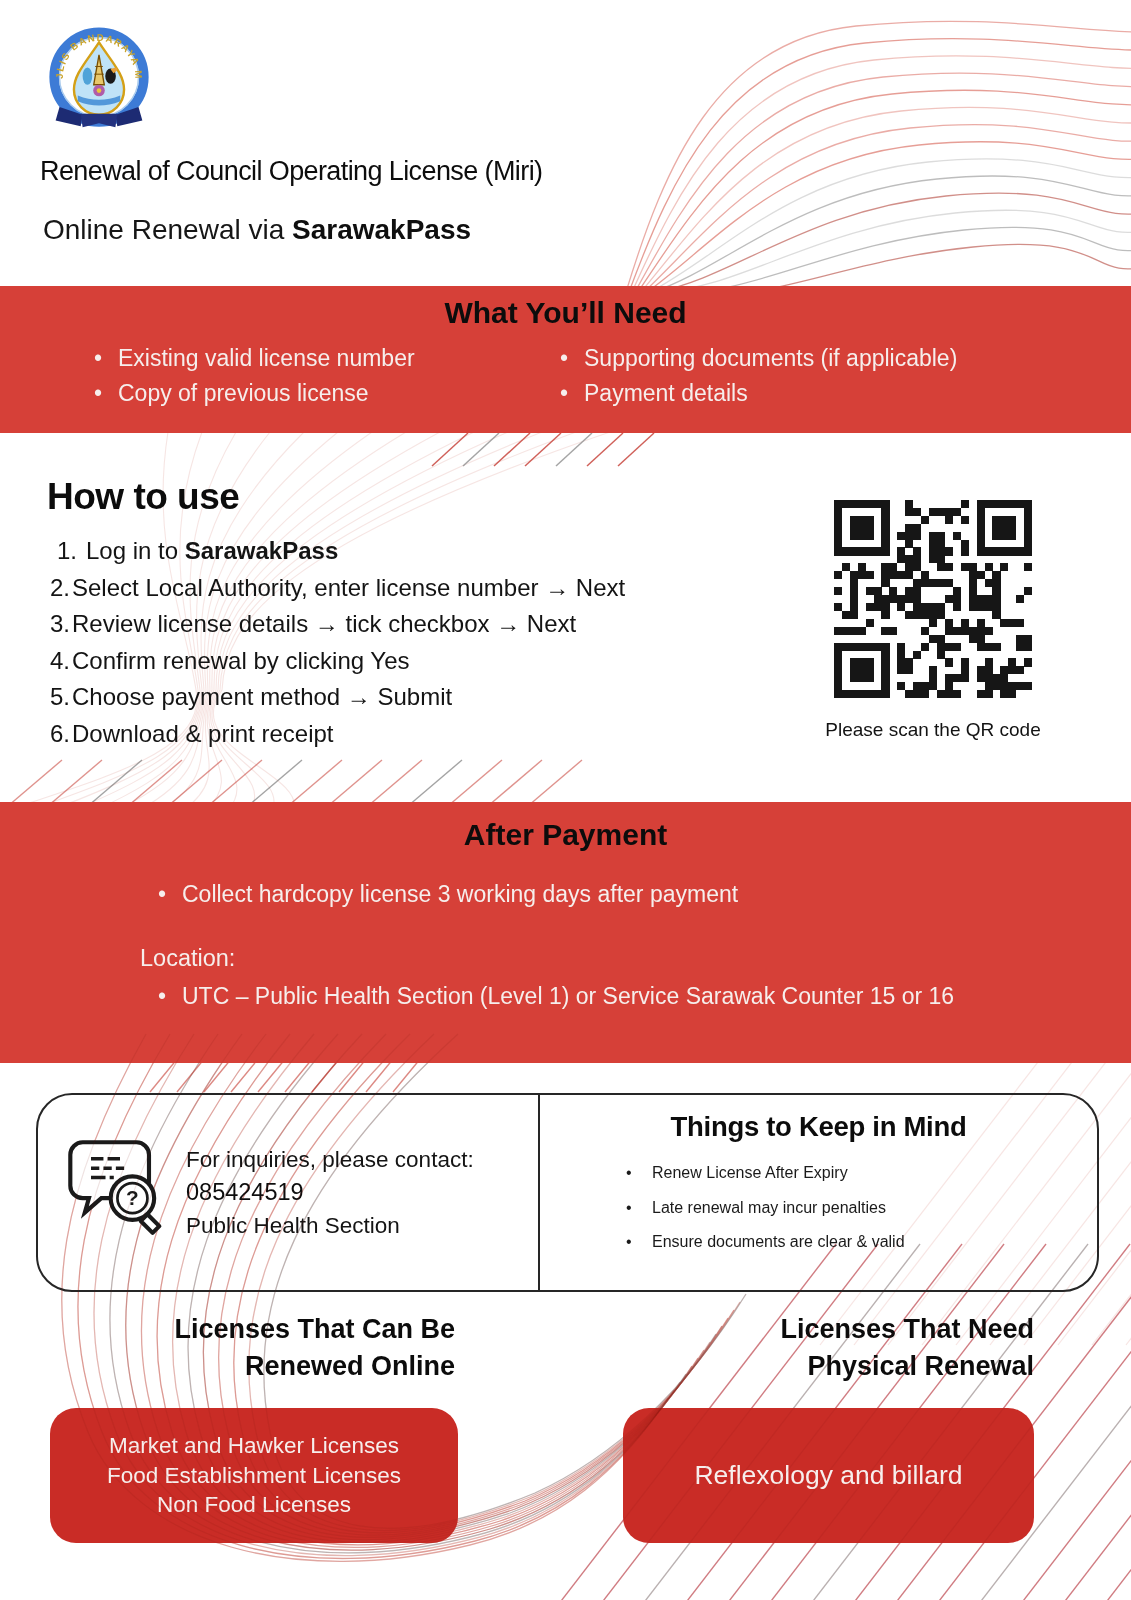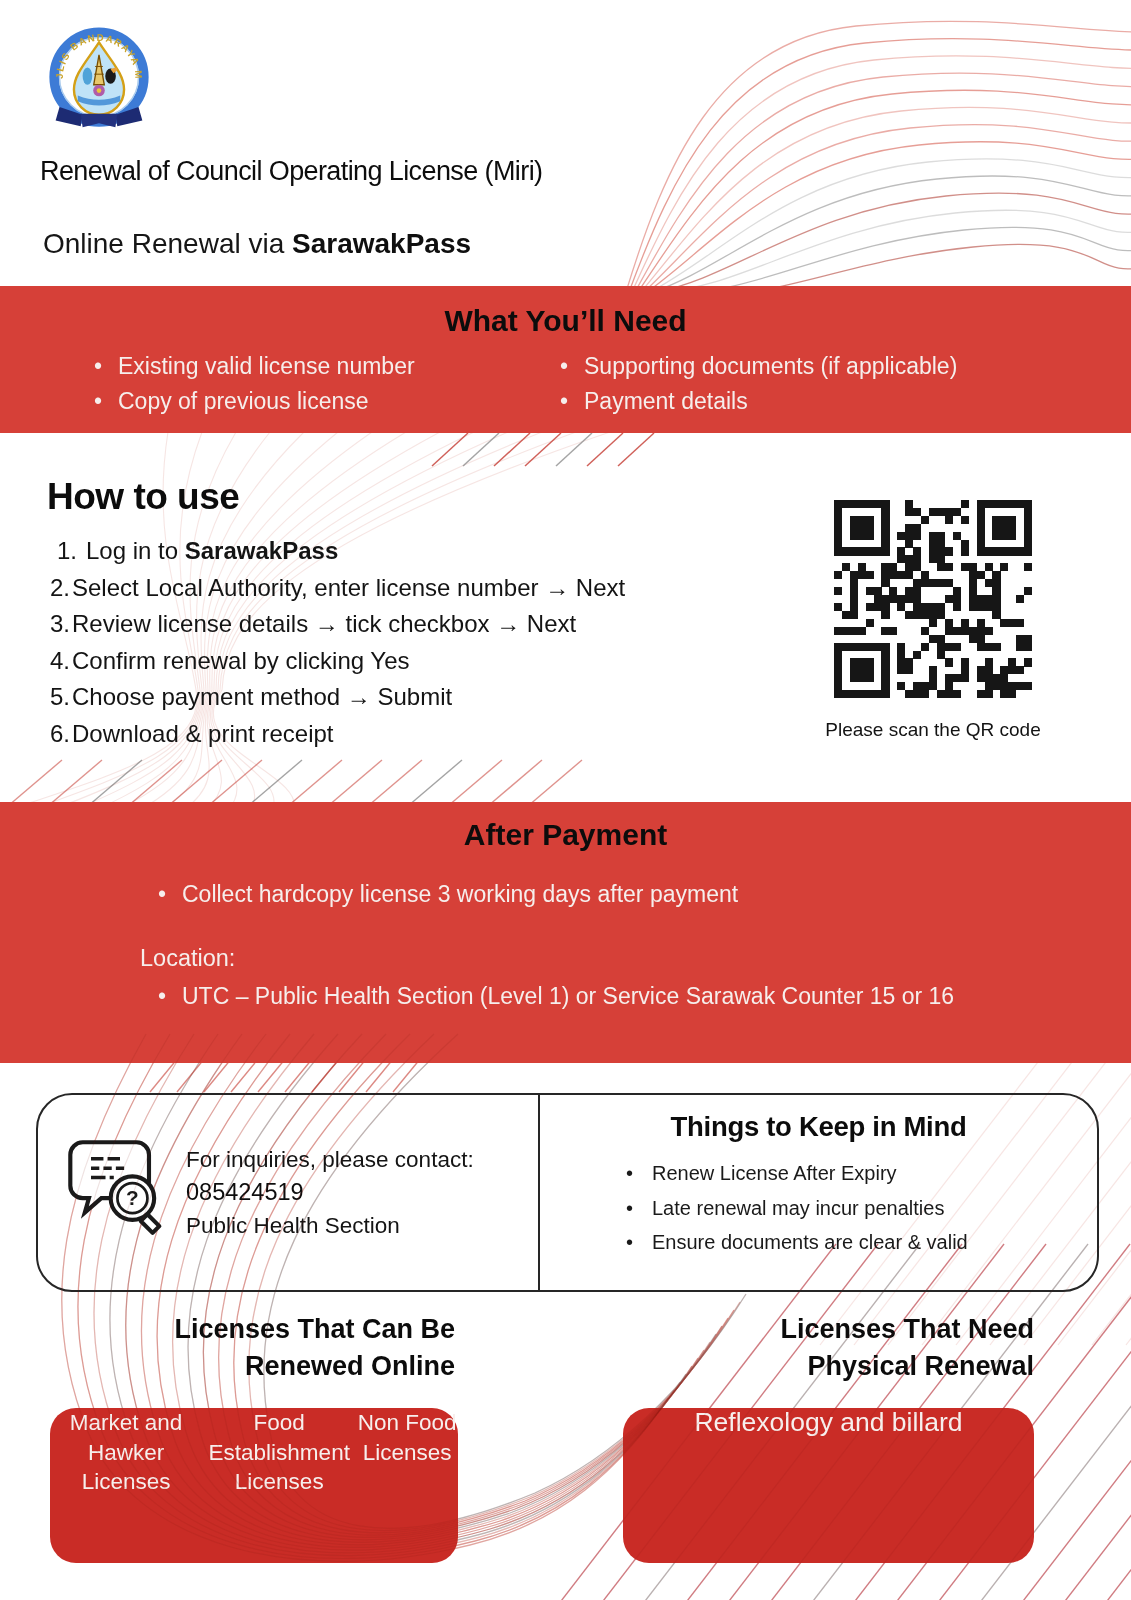--- a/index.html
+++ b/index.html
@@ -10,28 +10,28 @@
   body{font-family:"Liberation Sans","DejaVu Sans",sans-serif;}
   .page{position:relative;width:1131px;height:1600px;margin:0 auto;background:#ffffff;overflow:hidden}
   .abs{position:absolute}
   svg.decor{position:absolute;left:0;top:0;width:1131px;height:1600px;z-index:0;pointer-events:none}
   svg.decor-over{z-index:5}
   .z1{z-index:1}
 
   
   .logo{left:46px;top:26px;width:106px;height:106px}
   .title{left:40px;top:156px;width:1080px;font-size:27px;font-weight:400;letter-spacing:-0.6px;color:var(--ink);white-space:nowrap}
-  .subtitle{left:43px;top:228px;font-size:28px;color:#161616}
+  .subtitle{left:43px;top:214px;font-size:28px;color:#161616}
   .subtitle b{font-weight:700;color:#0f0f0f}
 
   
   .band{left:0;width:1131px;background:var(--band-red)}
   .band1{top:286px;height:147px}
   .band2{top:802px;height:261px}
-  .band-h{text-align:center;font-size:30px;font-weight:700;color:#0c0c0c;padding-top:18px}
+  .band-h{text-align:center;font-size:30px;font-weight:700;color:#0c0c0c;padding-top:10px}
   .need-cols{display:flex;margin-top:11px}
   ul.blist{list-style:none}
   ul.blist li,.rb{position:relative;padding-left:26px;font-size:23px;line-height:35px;color:var(--cream)}
   ul.blist li::before,.rb::before{content:"•";position:absolute;left:2px;top:0;font-size:23px}
   .need-left{margin-left:92px;width:440px}
   .need-right{margin-left:26px}
 
   
   .howto-h{left:47px;top:476px;font-size:37px;font-weight:700;color:#0c0c0c;letter-spacing:-0.5px}
   ol.steps{left:50px;top:533px;width:712px;list-style:none}
@@ -54,28 +54,28 @@
   
   .cbox{left:36px;top:1093px;width:1063px;height:199px;border:2px solid #262626;border-radius:36px;display:flex;background:transparent}
   .cb-left{width:502px;border-right:2px solid #262626;display:flex;align-items:center;padding-left:30px}
   .cb-icon{width:104px;height:118px;flex:none}
   .cb-text{margin-left:14px}
   .cb-line{font-size:22.5px;color:#141414;line-height:33px}
   .cb-phone{font-size:23.5px;font-weight:400;color:#0d0d0d;line-height:33px}
   .cb-right{flex:1;padding-top:16px}
   .tk-h{text-align:center;font-size:27.5px;font-weight:700;color:#0c0c0c;letter-spacing:-0.3px}
   ul.tk{list-style:none;margin-top:13px;margin-left:84px}
-  ul.tk li{position:relative;padding-left:28px;font-size:20px;line-height:34.5px;color:#1a1a1a}
+  ul.tk li{position:relative;padding-left:28px;font-size:16px;line-height:34.5px;color:#1a1a1a}
   ul.tk li::before{content:"•";position:absolute;left:2px;top:0}
 
   
   .bh{top:1311px;text-align:right;font-size:27px;font-weight:700;line-height:37px;color:#0c0c0c}
   .bh-left{left:55px;width:400px}
   .bh-right{left:622px;width:412px}
-  .rbox{top:1408px;height:155px;background:var(--box-red);border-radius:26px;display:flex;flex-direction:row;justify-content:center;text-align:center;z-index:2}
+  .rbox{top:1408px;height:135px;background:var(--box-red);border-radius:26px;display:flex;flex-direction:column;justify-content:center;text-align:center;z-index:2}
   .rbox-left{left:50px;width:408px}
   .rbox-right{left:623px;width:411px}
   .rbox .ln{font-size:22.5px;line-height:29.5px;color:#F7EFED}
   .rbox-right .ln{font-size:26.5px}
 </style>
 </head>
 <body>
 
 <div class="page">
 

